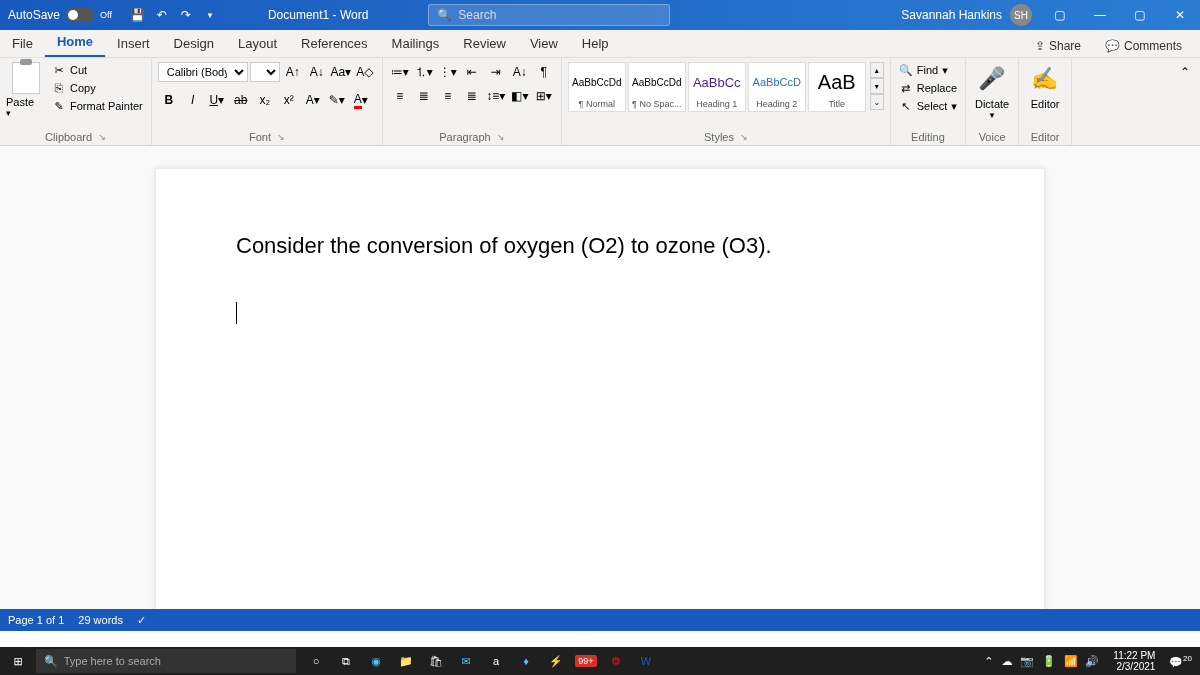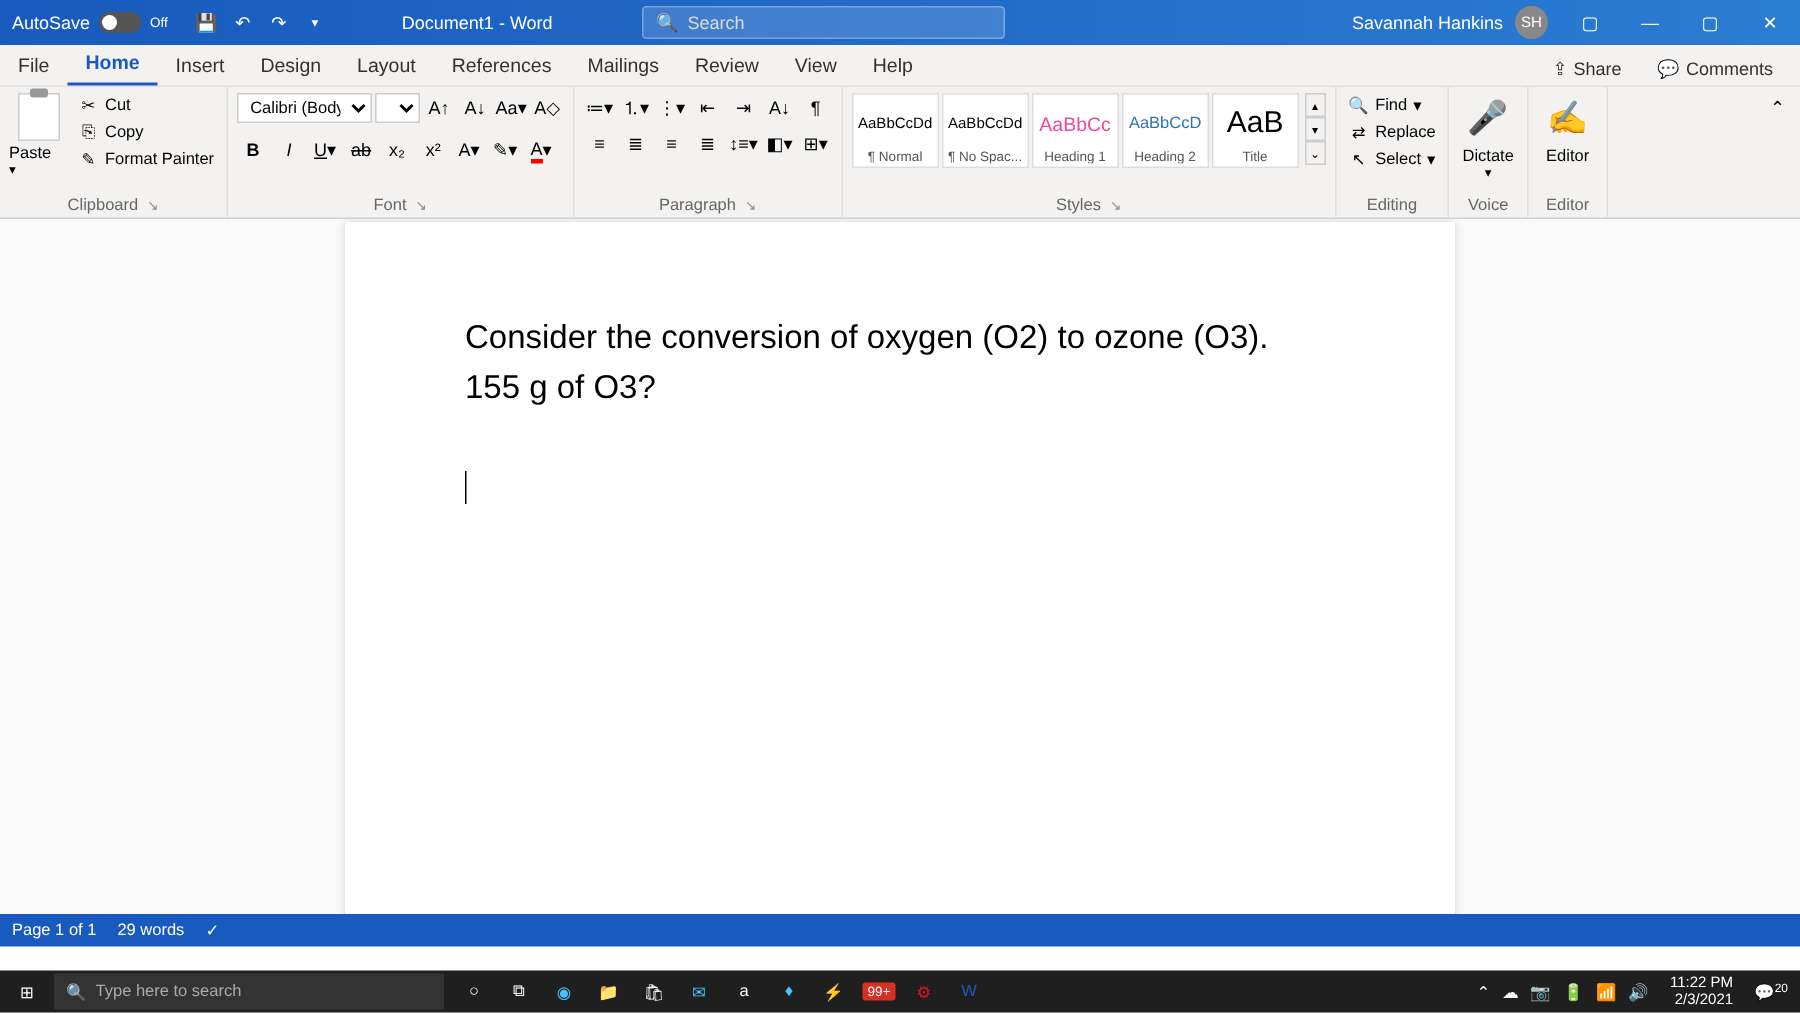--- a/index.html
+++ b/index.html
@@ -64,21 +64,21 @@
 
 
 .edit-col { display: flex; flex-direction: column; gap: 2px; font-size: 11px; }
 
 
 .big-btn { width: 40px; text-align: center; cursor: pointer; }
 .big-icon { width: 28px; height: 28px; margin: 4px auto; }
 
 
 .doc-area { position: absolute; top: 146px; bottom: 50px; left: 0; right: 0; background: #f9f9f9; overflow: auto; }
-.page { width: 740px; min-height: 480px; background: #fff; margin: 2px auto; box-shadow: 0 0 6px rgba(0,0,0,0.15); padding: 60px 80px; }
+.page { width: 888px; min-height: 480px; background: #fff; margin: 23px auto; box-shadow: 0 0 6px rgba(0,0,0,0.15); padding: 60px 80px; }
 .doc-text { font-family: Calibri, Arial, sans-serif; font-size: 22px; color: #000; line-height: 1.5; }
 .equation { text-align: center; margin-top: 10px; }
 .cursor { display: inline-block; width: 1px; height: 22px; background: #000; margin-top: 40px; animation: blink 1s infinite; }
 @keyframes blink { 50% { opacity: 0; } }
 
 
 .statusbar { position: absolute; bottom: 44px; left: 0; right: 0; height: 22px; background: #185abd; color: #fff; display: flex; align-items: center; font-size: 11px; padding: 0 8px; gap: 14px; }
 .status-right { margin-left: auto; display: flex; align-items: center; gap: 8px; }
 .view-btn { width: 22px; height: 18px; display: flex; align-items: center; justify-content: center; cursor: pointer; }
 .zoom-slider { width: 80px; height: 3px; background: #fff; position: relative; }
@@ -245,21 +245,21 @@
       <div class="styles-gallery">
         <div class="style-item">
             <div class="style-preview" style="font-size:10px">AaBbCcDd</div>
             <div class="style-name">¶ Normal</div>
           </div>
         <div class="style-item">
             <div class="style-preview" style="font-size:10px">AaBbCcDd</div>
             <div class="style-name">¶ No Spac...</div>
           </div>
         <div class="style-item">
-            <div class="style-preview" style="font-size:13px;color:#ec4899">AaBbCc</div>
+            <div class="style-preview" style="font-size:13px;color:#4c1d95">AaBbCc</div>
             <div class="style-name">Heading 1</div>
           </div>
         <div class="style-item">
             <div class="style-preview" style="font-size:11px;color:#2e74b5">AaBbCcD</div>
             <div class="style-name">Heading 2</div>
           </div>
         <div class="style-item">
             <div class="style-preview" style="font-size:20px">AaB</div>
             <div class="style-name">Title</div>
           </div>
@@ -319,21 +319,20 @@
 
   <div style="margin-left:auto;padding:4px">
       <div class="fmt-btn">⌃</div>
     </div>
 </div>
 
 <div class="doc-area">
   <div class="page">
     <div class="doc-text">
       <div>Consider the conversion of oxygen (O2) to ozone (O3).</div>
-      <div>155 g of O3?</div>
       <span class="cursor"></span>
     </div>
   </div>
 </div>
 
 <div class="statusbar">
   <span>Page 1 of 1</span>
   <span>29 words</span>
   <span>✓</span>
 </div>

